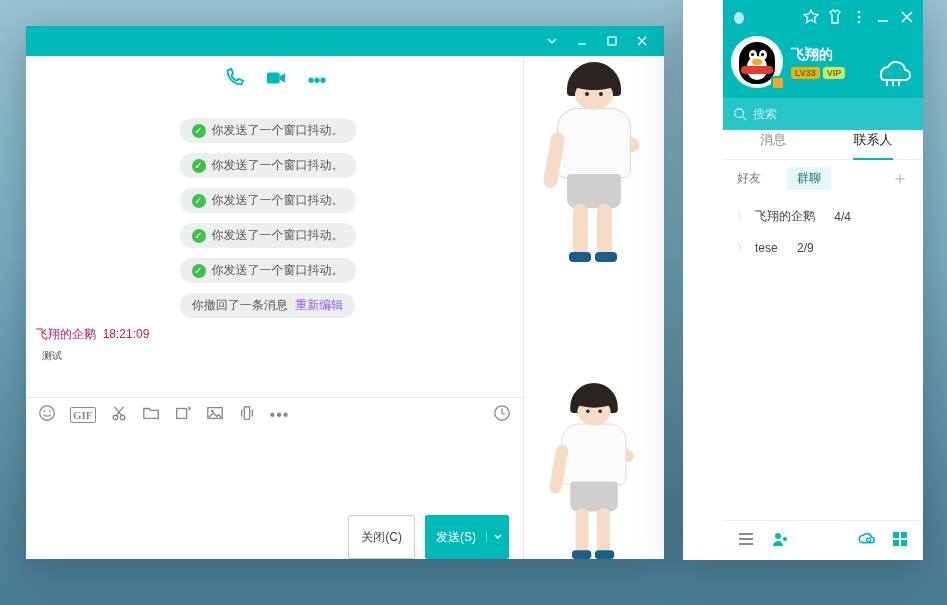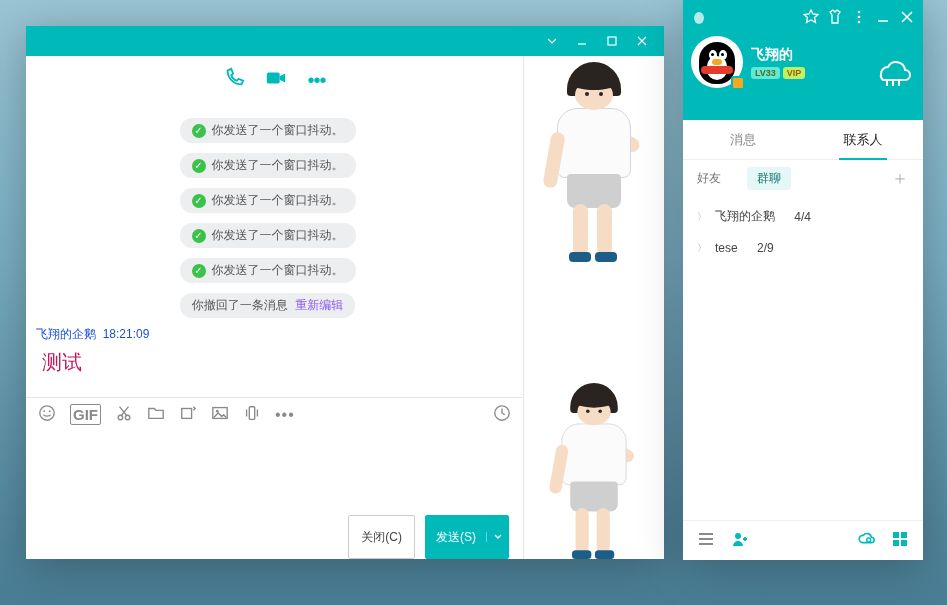--- a/index.html
+++ b/index.html
@@ -45,22 +45,22 @@
 
   .messages { flex:1; padding: 6px 24px 10px 10px; font-size:12px; overflow-y:auto; }
   .pill {
     background:#eceeef; border-radius:12px; padding:4px 12px; display:inline-flex;
     align-items:center; gap:6px; color:#555; margin: 2px 0;
   }
   .pill-row { text-align:center; margin: 6px 0; }
   .check { width:14px; height:14px; border-radius:50%; background:#3bc24b; display:inline-flex; align-items:center; justify-content:center; color:#fff; font-size:10px; }
   .recall { color:#555; }
   .recall a { color:#8b5cf6; text-decoration:none; margin-left:4px; }
-  .meta-line { color:#1d4ed8; }
-  .msg-text { color:#be185d; margin: 6px 0 0 6px; font-size:20px; }
+  .meta-line { color:#be185d; }
+  .msg-text { color:#404040; margin: 6px 0 0 6px; font-size:10px; }
 
   .editor-toolbar {
     border-top:1px solid #e6e6e6;
     height:34px; display:flex; align-items:center; gap:14px; padding:0 12px;
     color:#8a8a8a;
   }
   .tb-ico svg { width:18px; height:18px; }
   .tb-spacer { flex:1; }
 
   .editor-area { flex: 0 0 84px; }
@@ -114,21 +114,21 @@
   .figure-shoeL { left:30px; } .figure-shoeR { left:56px; }
 
   .avatar-figure.small { transform: scale(0.88); transform-origin: top center; height:170px;}
 
   
   .main-panel {
     position:absolute; right:24px; top:0;
     width:240px; height:560px;
     background:#fff;
     box-shadow: 0 8px 40px rgba(0,0,0,0.25);
-    display:flex; flex-direction:column;
+    display:flex; flex-direction:column;padding-left:40px;
   }
   .mp-head {
     height:120px; background:#00baba; color:#fff; position:relative;
     padding:6px 8px 0 8px;
   }
   .mp-top { display:flex; justify-content:space-between; align-items:center; height:22px; }
   .mp-top-r { display:flex; gap:8px; align-items:center; }
   .mp-ico { width:16px; height:16px; display:flex; align-items:center; justify-content:center; }
   .mp-ico svg, .mp-ico span { color:#fff; }
 
@@ -148,21 +148,21 @@
   .peye { position:absolute; top:14px; width:8px; height:10px; background:#fff; border-radius:50%; z-index:2; }
   .peye.l { left:18px; } .peye.r { left:28px; }
   .peye::after { content:""; position:absolute; left:2px; top:3px; width:3px; height:3px; background:#000; border-radius:50%; }
   .pbeak { position:absolute; left:21px; top:23px; width:10px; height:6px; background:#f7a823; border-radius:3px; z-index:2; }
   .pscarf { position:absolute; left:10px; top:30px; width:32px; height:8px; background:#e33b2e; border-radius:4px; z-index:2; }
   .penguin-badge { position:absolute; bottom:-2px; right:-2px; width:14px; height:14px; background:#f7a823; border:2px solid #00baba; border-radius:3px; }
 
   .mp-name { font-size:14px; font-weight:bold; }
   .mp-badges { display:flex; gap:3px; margin-top:3px; }
   .badge { font-size:9px; padding:1px 4px; border-radius:3px; font-weight:bold; }
-  .badge.lv { background:#5eead4; color:#5a6b1f; }
+  .badge.lv { background:#eab308; color:#5a6b1f; }
   .badge.vip { background:#bef264; color:#a55b00; }
   .cloud { position:absolute; right:10px; top:56px; }
   .cloud svg { width:42px; height:30px; stroke:#fff; fill:none; stroke-width:2; }
 
   .mp-search {
     height:32px; background:#26c6c6; display:flex; align-items:center; gap:6px; padding:0 10px;
     margin: 10px -8px 0 -8px;
   }
   .mp-search input {
     flex:1; background:transparent; border:none; outline:none; color:#fff; font-size:12px;
@@ -276,21 +276,21 @@
         <div class="msg-text">测试</div>
       </div>
 
       <div class="editor-toolbar">
         <span class="tb-ico"><svg viewBox="0 0 20 20">
               <circle cx="10" cy="10" r="8" fill="none" stroke="currentColor" stroke-width="1.5"></circle>
               <circle cx="7" cy="8" r="1" fill="currentColor"></circle>
               <circle cx="13" cy="8" r="1" fill="currentColor"></circle>
               <path d="M6 12c1 2 7 2 8 0" fill="none" stroke="currentColor" stroke-width="1.5"></path>
             </svg></span>
-        <span class="tb-ico" style="font-size:15px;font-weight:bold;border:1.5px solid currentColor;padding:1px 2px;border-radius:2px;">GIF</span>
+        <span class="tb-ico" style="font-size:11px;font-weight:bold;border:1.5px solid currentColor;padding:1px 2px;border-radius:2px;font-family:Liberation Serif, serif;">GIF</span>
         <span class="tb-ico"><svg viewBox="0 0 20 20">
               <circle cx="6" cy="15" r="2.5" fill="none" stroke="currentColor" stroke-width="1.5"></circle>
               <circle cx="14" cy="15" r="2.5" fill="none" stroke="currentColor" stroke-width="1.5"></circle>
               <path d="M7 13L15 3M13 13L5 3" stroke="currentColor" stroke-width="1.5"></path>
             </svg></span>
         <span class="tb-ico"><svg viewBox="0 0 20 20">
               <path d="M2 5h6l2 2h8v9H2z" fill="none" stroke="currentColor" stroke-width="1.5"></path>
             </svg></span>
         <span class="tb-ico"><svg viewBox="0 0 20 20">
               <rect x="3" y="5" width="11" height="11" fill="none" stroke="currentColor" stroke-width="1.5"></rect>
@@ -425,20 +425,27 @@
       <span class="cloud">
         <svg viewBox="0 0 42 30">
             <path d="M10 18a7 7 0 0 1 7-7 9 9 0 0 1 17 3 5 5 0 0 1 0 10H12a6 6 0 0 1-2-6z"></path>
             <line x1="16" y1="24" x2="16" y2="30"></line>
             <line x1="22" y1="24" x2="22" y2="30"></line>
             <line x1="28" y1="24" x2="28" y2="30"></line>
           </svg>
       </span>
     </div>
 
+    <div class="mp-search">
+      <svg width="14" height="14" viewBox="0 0 16 16">
+          <circle cx="7" cy="7" r="5" fill="none" stroke="#bdeeee" stroke-width="1.5"></circle>
+          <line x1="11" y1="11" x2="15" y2="15" stroke="#bdeeee" stroke-width="1.5"></line>
+        </svg>
+      <input type="text" placeholder="搜索" style="">
+    </div>
   </div>
 
   <div class="mp-tabs">
     <div class="mp-tab">
         <span>消息</span>
       </div>
     <div class="mp-tab active">
         <span>联系人</span>
       </div>
   </div>

